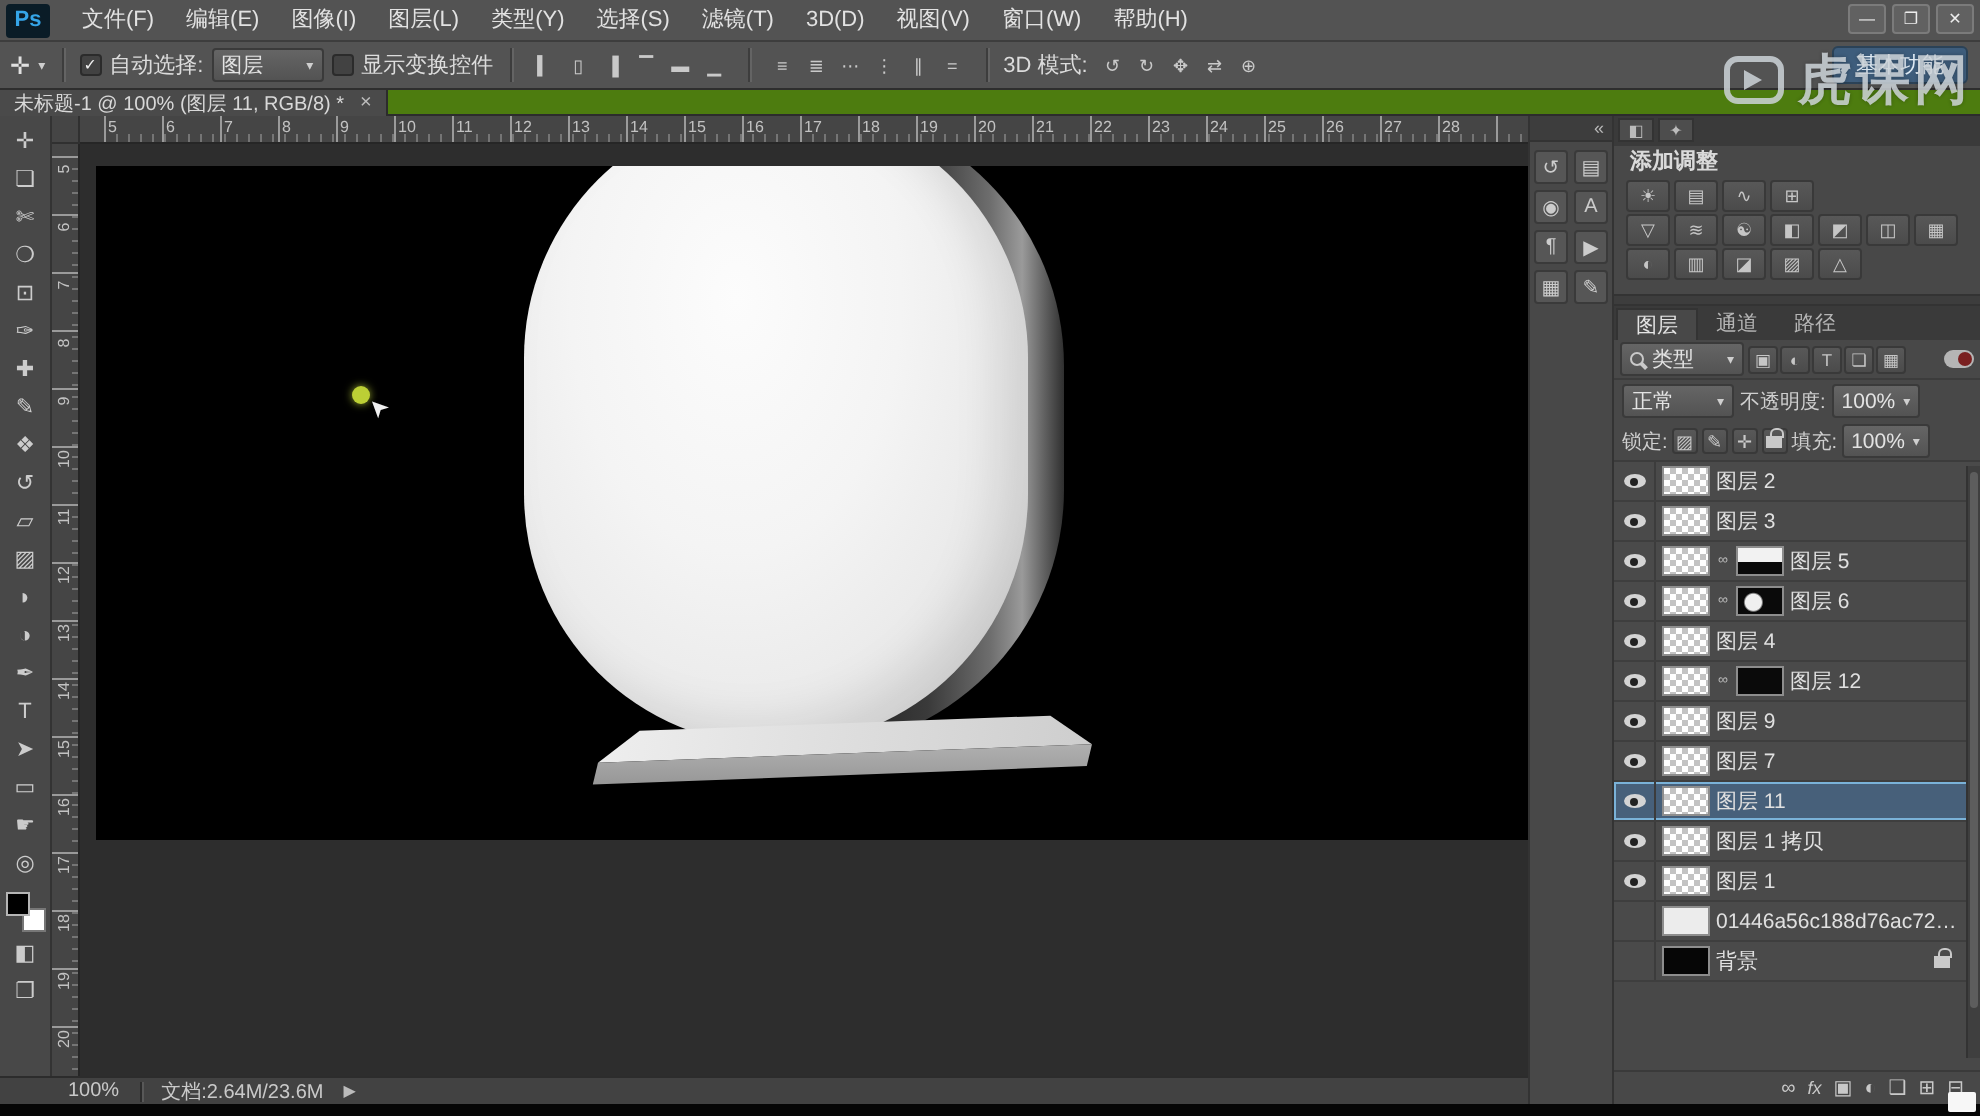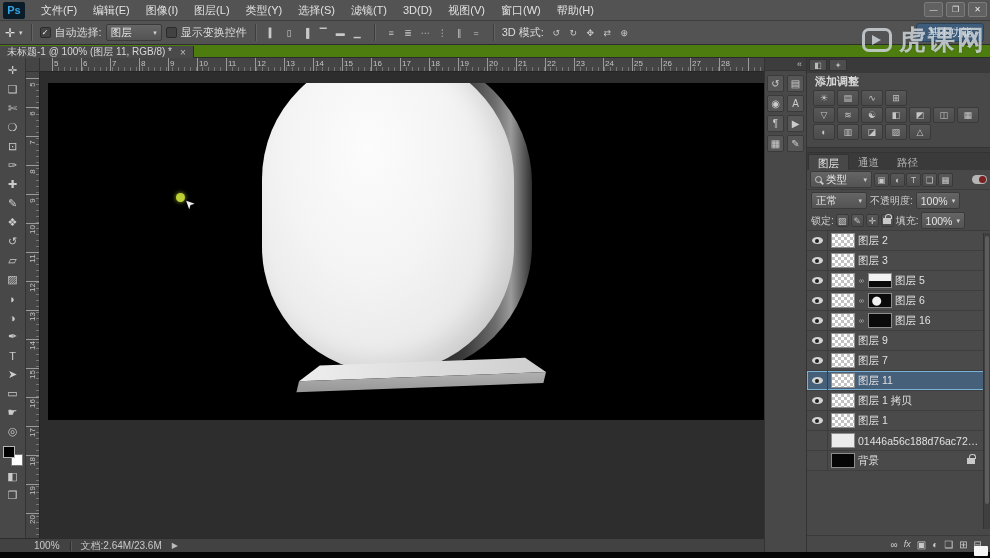--- a/index.html
+++ b/index.html
@@ -390,23 +390,30 @@
           <span class="thumb checker"></span>
           <span class="chain">∞</span>
           <span class="thumb mask-blob"></span>
           <span class="lname">图层 6</span>
         </div>
         <div class="lrow">
           <span class="eyecell">
             <span class="eye"></span>
           </span>
           <span class="thumb checker"></span>
+          <span class="lname">图层 4</span>
+        </div>
+        <div class="lrow">
+          <span class="eyecell">
+            <span class="eye"></span>
+          </span>
+          <span class="thumb checker"></span>
           <span class="chain">∞</span>
           <span class="thumb mask-black"></span>
-          <span class="lname">图层 16</span>
+          <span class="lname">图层 12</span>
         </div>
         <div class="lrow">
           <span class="eyecell">
             <span class="eye"></span>
           </span>
           <span class="thumb checker"></span>
           <span class="lname">图层 9</span>
         </div>
         <div class="lrow">
           <span class="eyecell">

